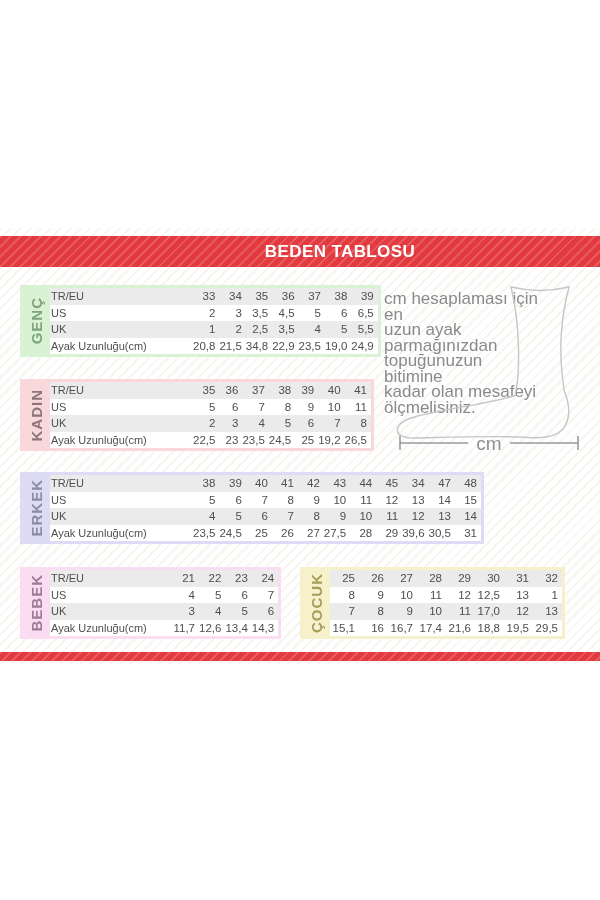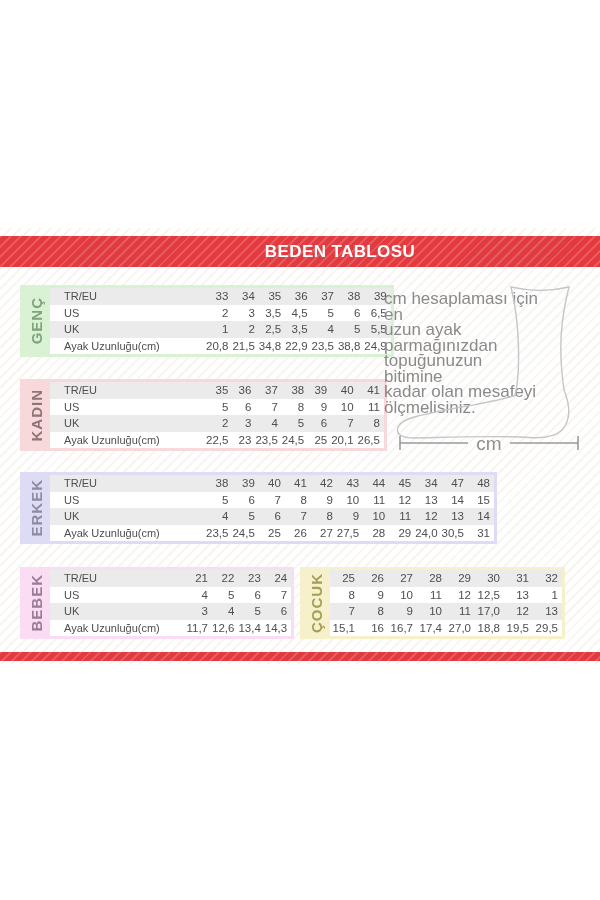--- a/index.html
+++ b/index.html
@@ -18,21 +18,21 @@
     background:repeating-linear-gradient(135deg, rgba(255,255,255,0.16) 0 2px, rgba(255,255,255,0) 2px 7px) #e23a3f;}
 
   .stable{position:absolute;display:flex;align-items:stretch;padding:3px;box-sizing:border-box;}
   .vlabel{width:27px;display:flex;align-items:center;justify-content:center;}
   .vlabel span{writing-mode:vertical-rl;transform:rotate(180deg);
     font-size:15px;font-weight:700;letter-spacing:1px;}
   .stable table{border-collapse:collapse;background:#fff;}
   .stable td{height:16.5px;font-size:11.5px;color:#4e4e4e;text-align:right;
     padding:0 4px 0 0;white-space:nowrap;line-height:16.5px;}
   .stable tr.alt{background:#ebebeb;}
-  .stable td.rh{text-align:left;padding-left:14px;font-size:11px;}
+  .stable td.rh{text-align:left;padding-left:1px;font-size:11px;}
   .t0 td.rh,.t1 td.rh,.t2 td.rh{width:138px;}
   .t3 td.rh{width:118px;}
   .t0 td.num,.t1 td.num{width:19px;}
   .t2 td.num{width:22px;}
   .t3 td.num{width:22px;}
   .t4 td.num{width:25px;}
 
   #tbl-genc {left:20px; top:285px;}
   #tbl-kadin{left:20px; top:379px;}
   #tbl-erkek{left:20px; top:472px;}
@@ -91,21 +91,21 @@
             <td class="num">5</td>
             <td class="num">5,5</td>
           </tr>
           <tr>
             <td class="rh">Ayak Uzunluğu(cm)</td>
             <td class="num">20,8</td>
             <td class="num">21,5</td>
             <td class="num">34,8</td>
             <td class="num">22,9</td>
             <td class="num">23,5</td>
-            <td class="num">38,8</td>
+            <td class="num">19,0</td>
             <td class="num">24,9</td>
           </tr>
         </tbody>
       </table>
   </section>
 
   <section class="stable t1" id="tbl-kadin" style="background: rgb(249, 216, 219);">
     <div class="vlabel">
       <span style="color: rgb(141, 117, 121);">KADIN</span>
     </div>
@@ -141,21 +141,21 @@
             <td class="num">7</td>
             <td class="num">8</td>
           </tr>
           <tr>
             <td class="rh">Ayak Uzunluğu(cm)</td>
             <td class="num">22,5</td>
             <td class="num">23</td>
             <td class="num">23,5</td>
             <td class="num">24,5</td>
             <td class="num">25</td>
-            <td class="num">20,1</td>
+            <td class="num">19,2</td>
             <td class="num">26,5</td>
           </tr>
         </tbody>
       </table>
   </section>
 
   <section class="stable t2" id="tbl-erkek" style="background: rgb(222, 220, 244);">
     <div class="vlabel">
       <span style="color: rgb(139, 139, 166);">ERKEK</span>
     </div>
@@ -206,21 +206,21 @@
           <tr>
             <td class="rh">Ayak Uzunluğu(cm)</td>
             <td class="num">23,5</td>
             <td class="num">24,5</td>
             <td class="num">25</td>
             <td class="num">26</td>
             <td class="num">27</td>
             <td class="num">27,5</td>
             <td class="num">28</td>
             <td class="num">29</td>
-            <td class="num">24,0</td>
+            <td class="num">39,6</td>
             <td class="num">30,5</td>
             <td class="num">31</td>
           </tr>
         </tbody>
       </table>
   </section>
 
   <section class="stable t3" id="tbl-bebek" style="background: rgb(250, 220, 243);">
     <div class="vlabel">
       <span style="color: rgb(156, 123, 152);">BEBEK</span>
@@ -293,21 +293,21 @@
             <td class="num">11</td>
             <td class="num">17,0</td>
             <td class="num">12</td>
             <td class="num">13</td>
           </tr>
           <tr>
             <td class="num">15,1</td>
             <td class="num">16</td>
             <td class="num">16,7</td>
             <td class="num">17,4</td>
-            <td class="num">27,0</td>
+            <td class="num">21,6</td>
             <td class="num">18,8</td>
             <td class="num">19,5</td>
             <td class="num">29,5</td>
           </tr>
         </tbody>
       </table>
   </section>
 
   <div class="note">cm hesaplaması için en
 uzun ayak parmağınızdan

